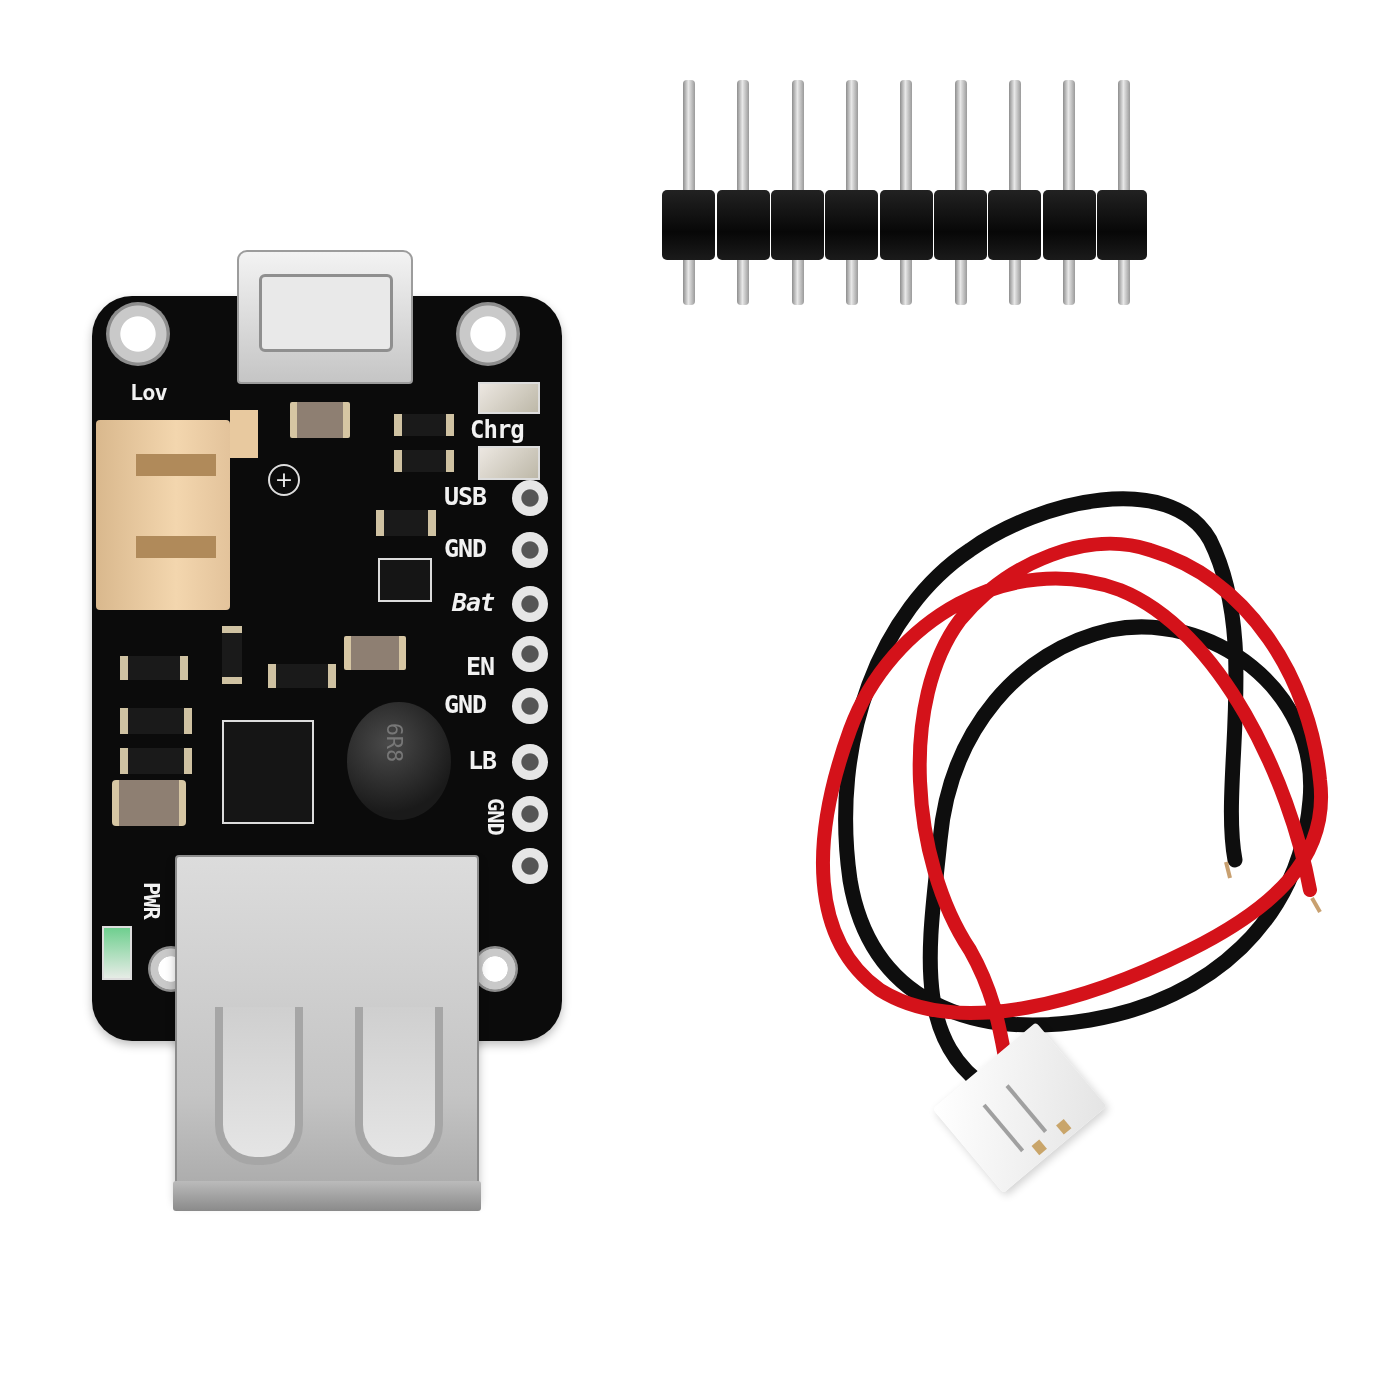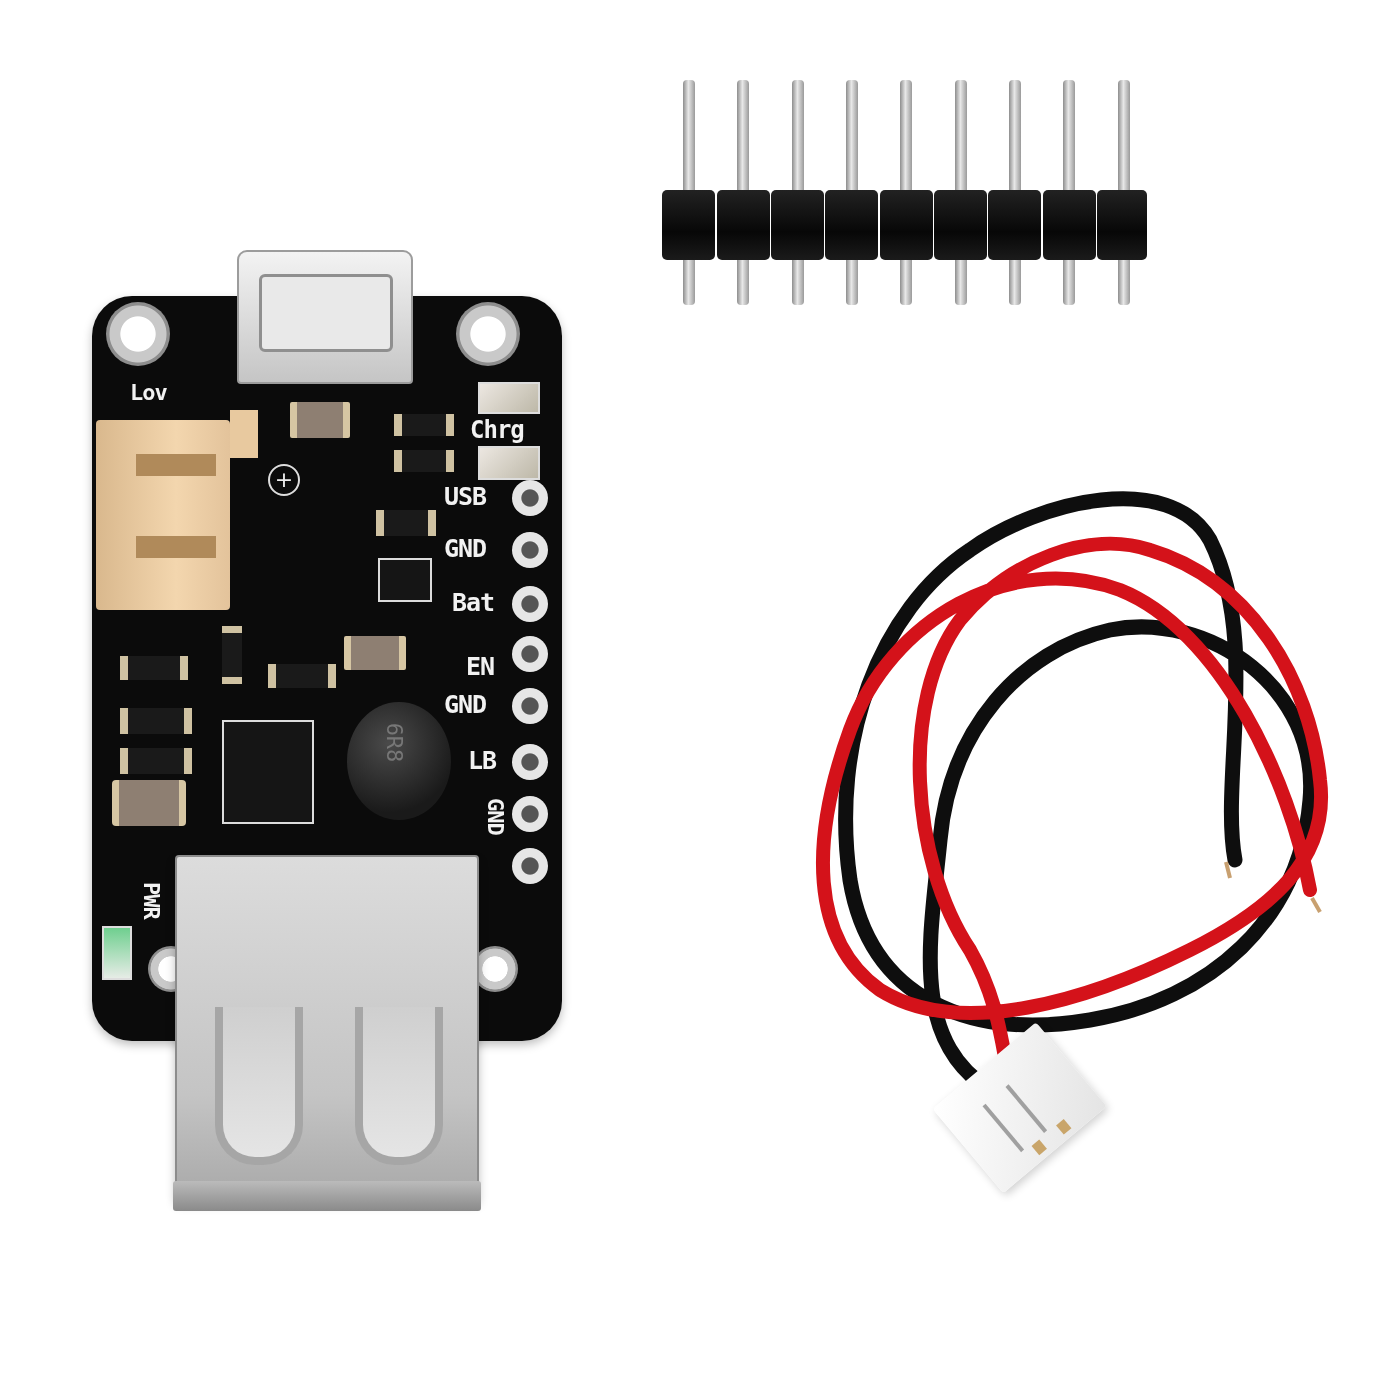--- a/index.html
+++ b/index.html
@@ -51,21 +51,21 @@
 <div class="abs pcb">
   <div class="abs hole" style="left:14px;top:6px;"></div>
   <div class="abs hole" style="left:364px;top:6px;"></div>
   <div class="abs hole" style="left:56px;top:650px;width:46px;height:46px;"></div>
   <div class="abs hole" style="left:380px;top:650px;width:46px;height:46px;"></div>
 
   <div class="abs label" style="left:352px;top:186px;">USB</div>
   <div class="abs pin-pad" style="left:420px;top:184px;"></div>
   <div class="abs label" style="left:352px;top:238px;">GND</div>
   <div class="abs pin-pad" style="left:420px;top:236px;"></div>
-  <div class="abs label" style="left:360px;top:292px;">Bat</div>
+  <div class="abs label" style="left:360px;top:292px;font-style:italic;">Bat</div>
   <div class="abs pin-pad" style="left:420px;top:290px;"></div>
   <div class="abs label" style="left:374px;top:342px;margin-top:14px;">EN</div>
   <div class="abs pin-pad" style="left:420px;top:340px;"></div>
   <div class="abs label" style="left:352px;top:394px;">GND</div>
   <div class="abs pin-pad" style="left:420px;top:392px;"></div>
   <div class="abs label" style="left:376px;top:450px;">LB</div>
   <div class="abs pin-pad" style="left:420px;top:448px;"></div>
   <div class="abs label" style="left:374px;top:502px;transform:rotate(90deg);transform-origin:left top;left:416px;font-size:22px;">GND</div>
   <div class="abs pin-pad" style="left:420px;top:500px;"></div>
   <div class="abs pin-pad" style="left:420px;top:552px;"></div>

